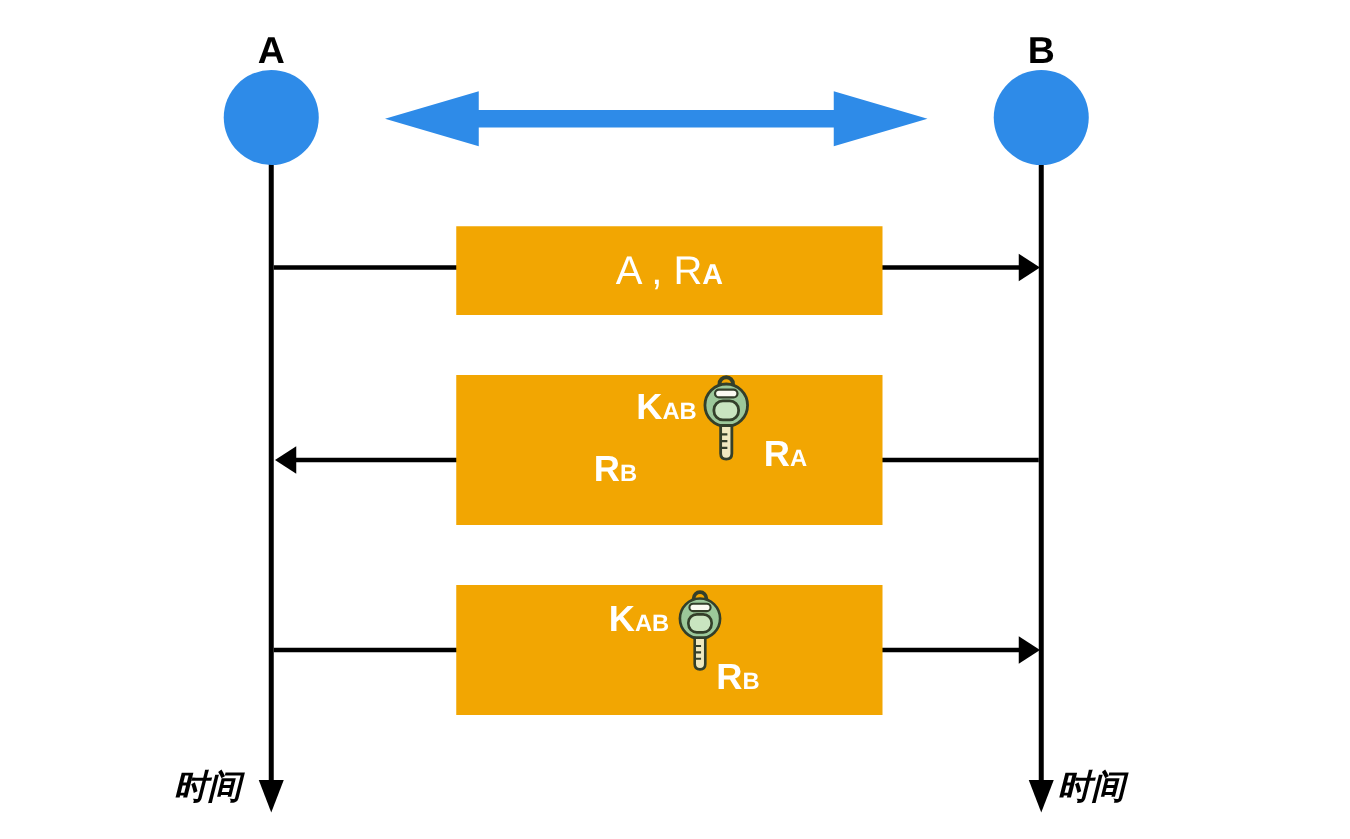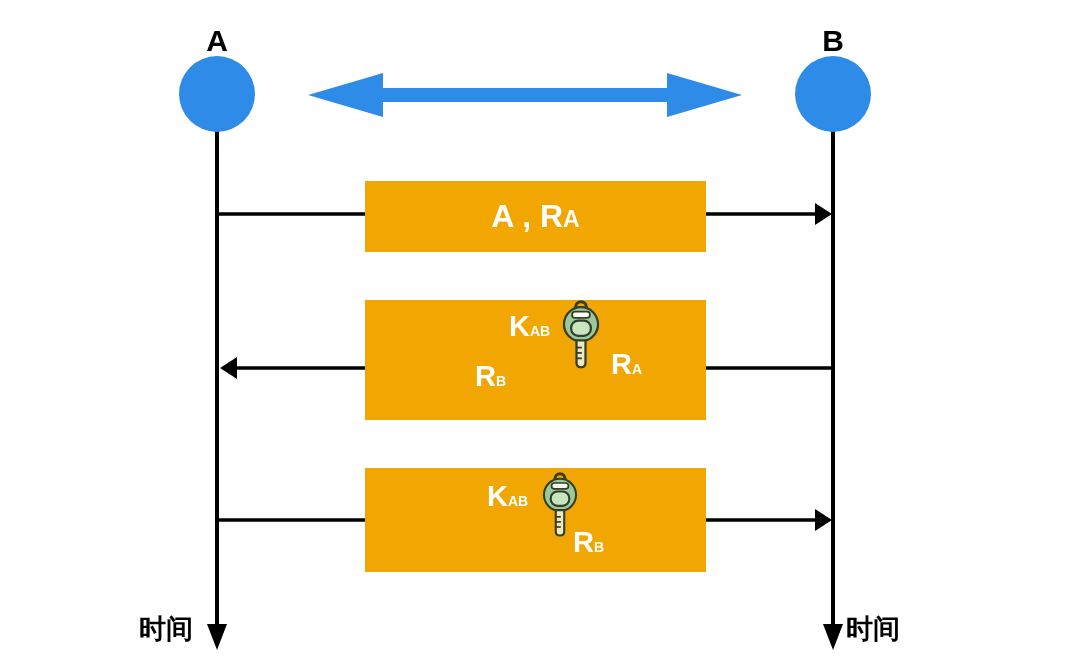--- a/index.html
+++ b/index.html
@@ -15,37 +15,37 @@
 
   .actor-label {
     position:absolute; z-index:3; width:60px; text-align:center;
     font-size:30px; font-weight:bold; color:var(--label-text,#000);
   }
   .actor-a { left:187px; top:24px; }
   .actor-b { left:803px; top:24px; }
 
   .time-label {
     position:absolute; z-index:3; font-size:27px; font-weight:bold;
-    color:var(--label-text,#000); white-space:nowrap;
+    color:var(--label-text,#000); white-space:nowrap;font-style:italic;
   }
   .time-left  { left:139px; top:611px; }
   .time-right { left:846px; top:611px; }
 
   .msg-box {
     position:absolute; z-index:2; left:365px; width:341px;
     background:var(--box-orange,#F2A602); color:var(--box-text,#fff);
   }
   .box1 { top:181px; height:71px; display:flex; align-items:center; justify-content:center; }
   .box2 { top:300px; height:120px; }
   .box3 { top:468px; height:104px; }
 
   .lbl { position:absolute; font-weight:bold; color:var(--box-text,#fff); white-space:nowrap; line-height:1; }
   .big  { font-size:29px; font-weight:bold; }
-  .sub  { font-size:14px; font-weight:bold; }
-  .big1 { font-size:32px; font-weight:bold; }
+  .sub  { font-size:19px; font-weight:bold; }
+  .big1 { font-size:32px; font-weight:normal; }
   .sub1 { font-size:23px; font-weight:bold; }
 
   .b2-kab { left:144px; top:12px; }
   .b2-ra  { left:246px; top:50px; }
   .b2-rb  { left:110px; top:62px; }
   .b3-kab { left:122px; top:14px; }
   .b3-rb  { left:208px; top:60px; }
 
   .key-svg { position:absolute; }
   .b2-key { left:196px; top:0px; }

